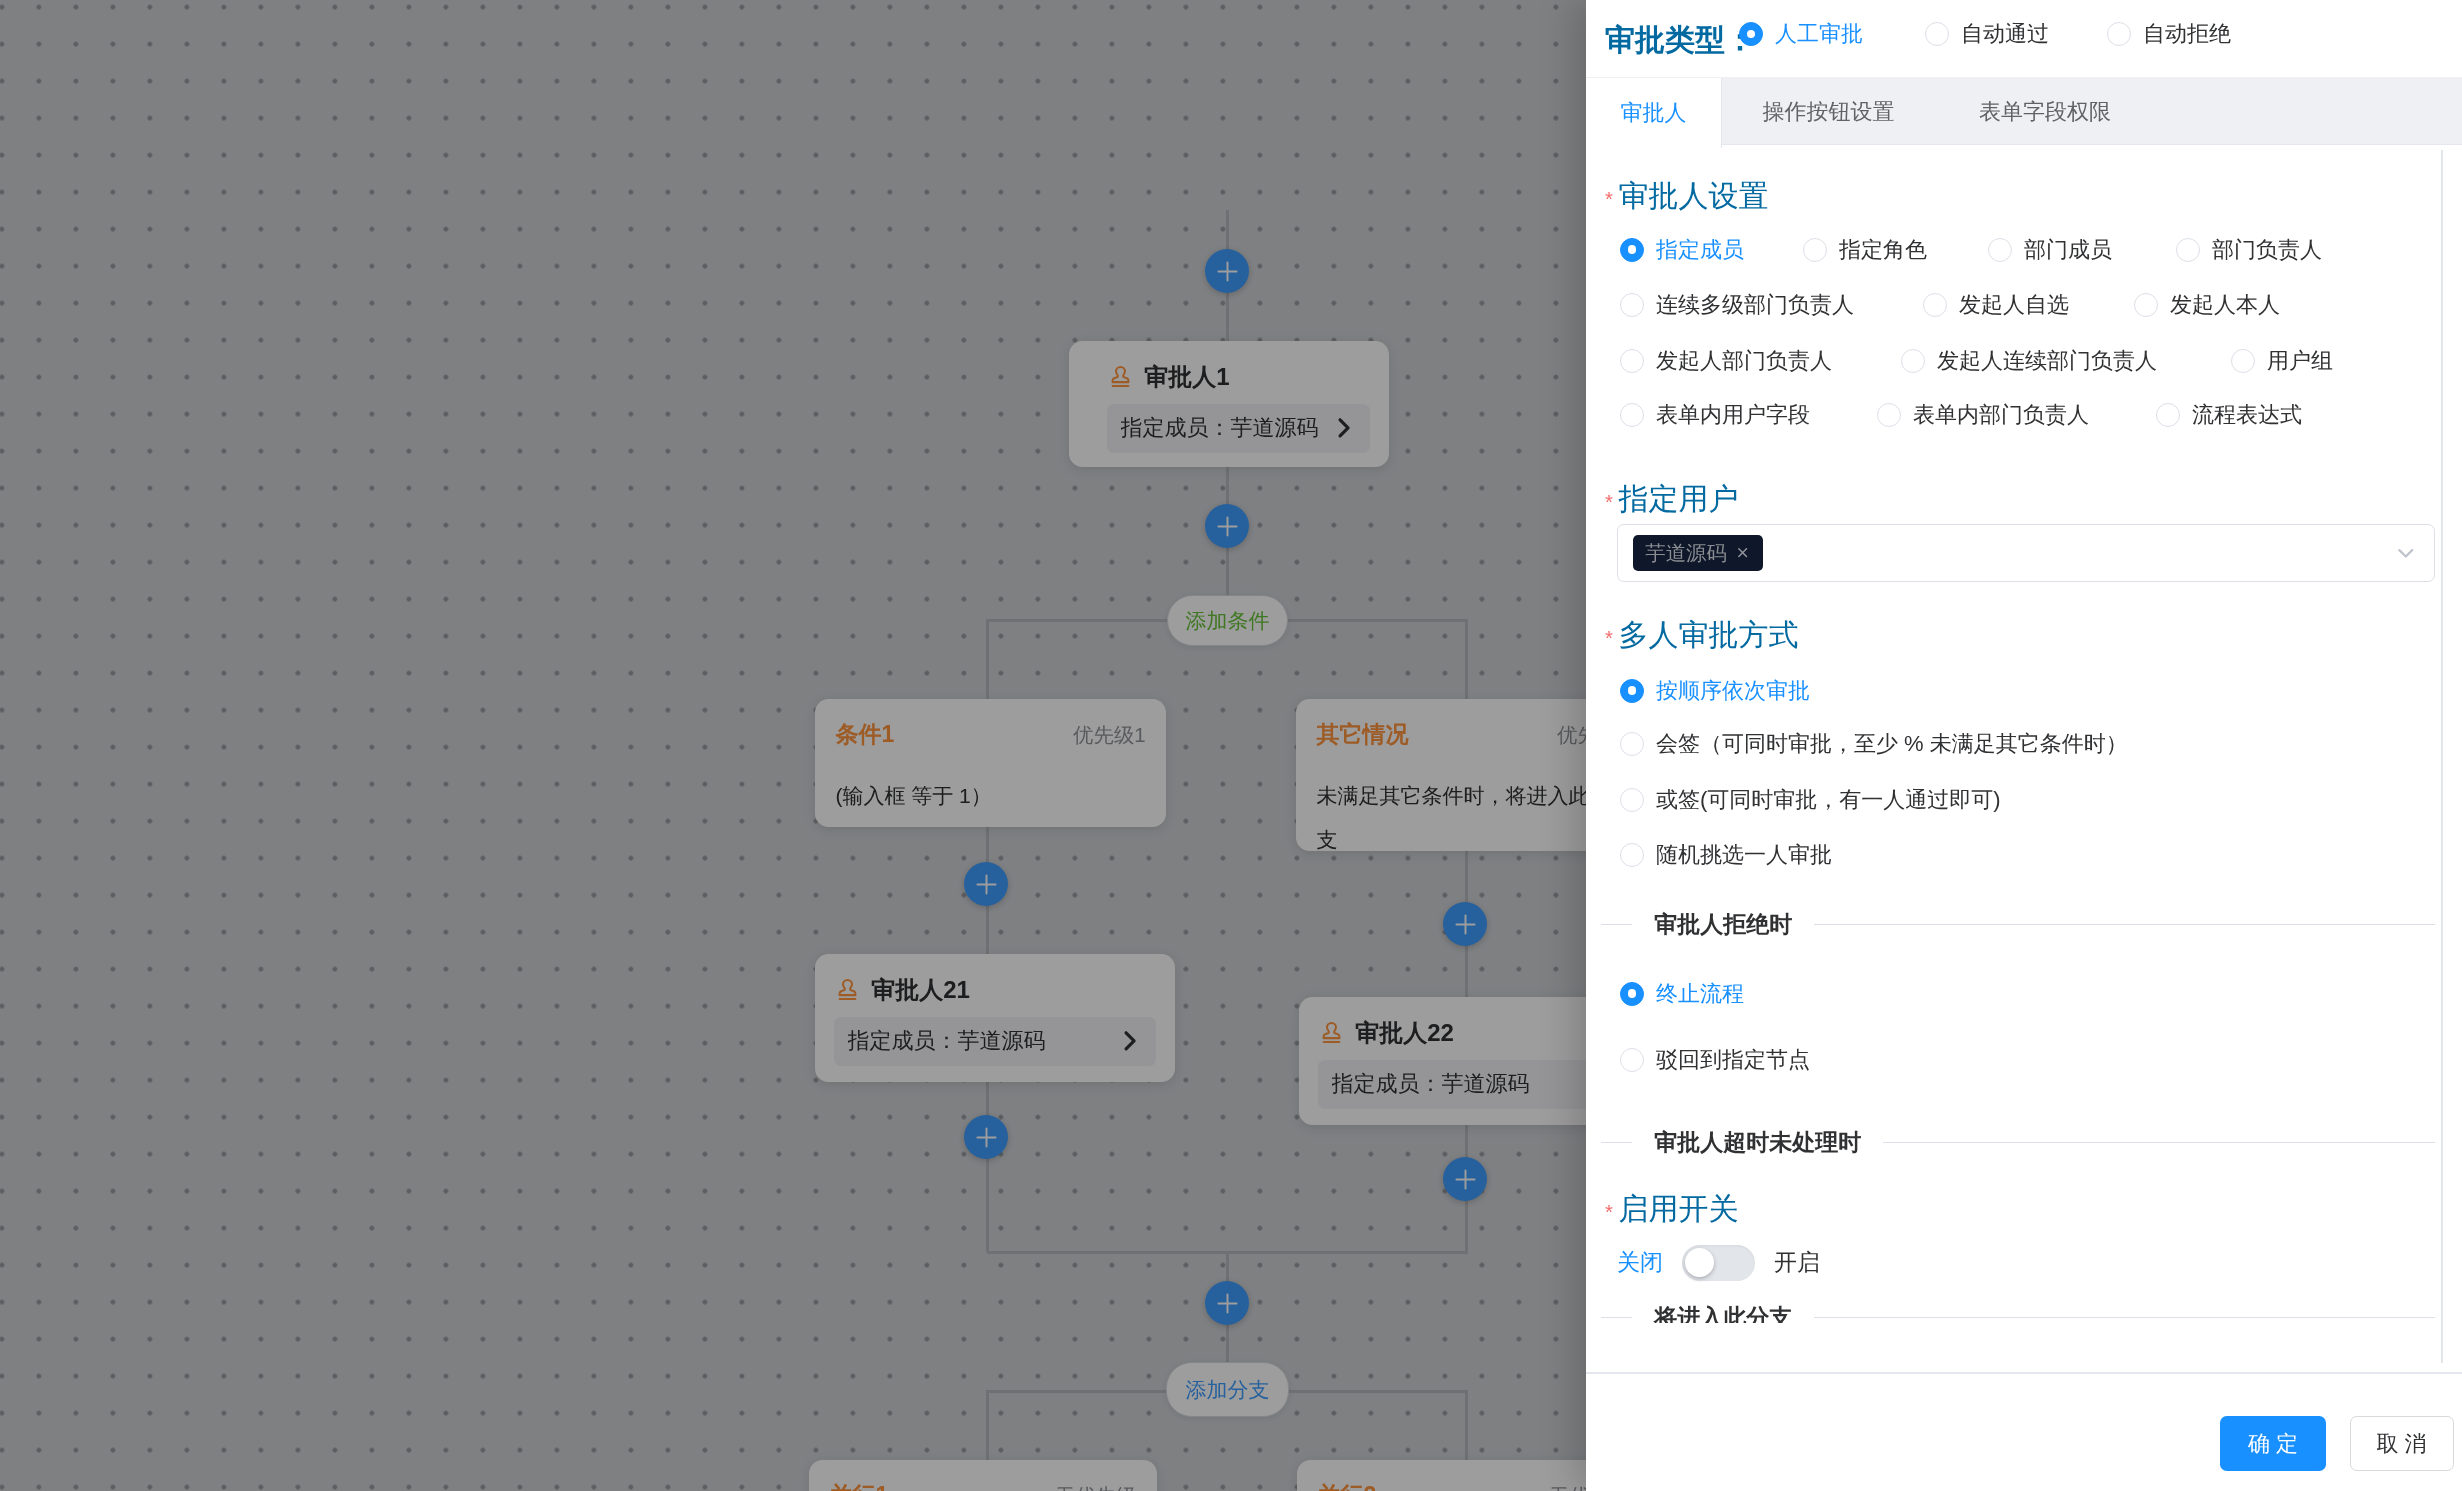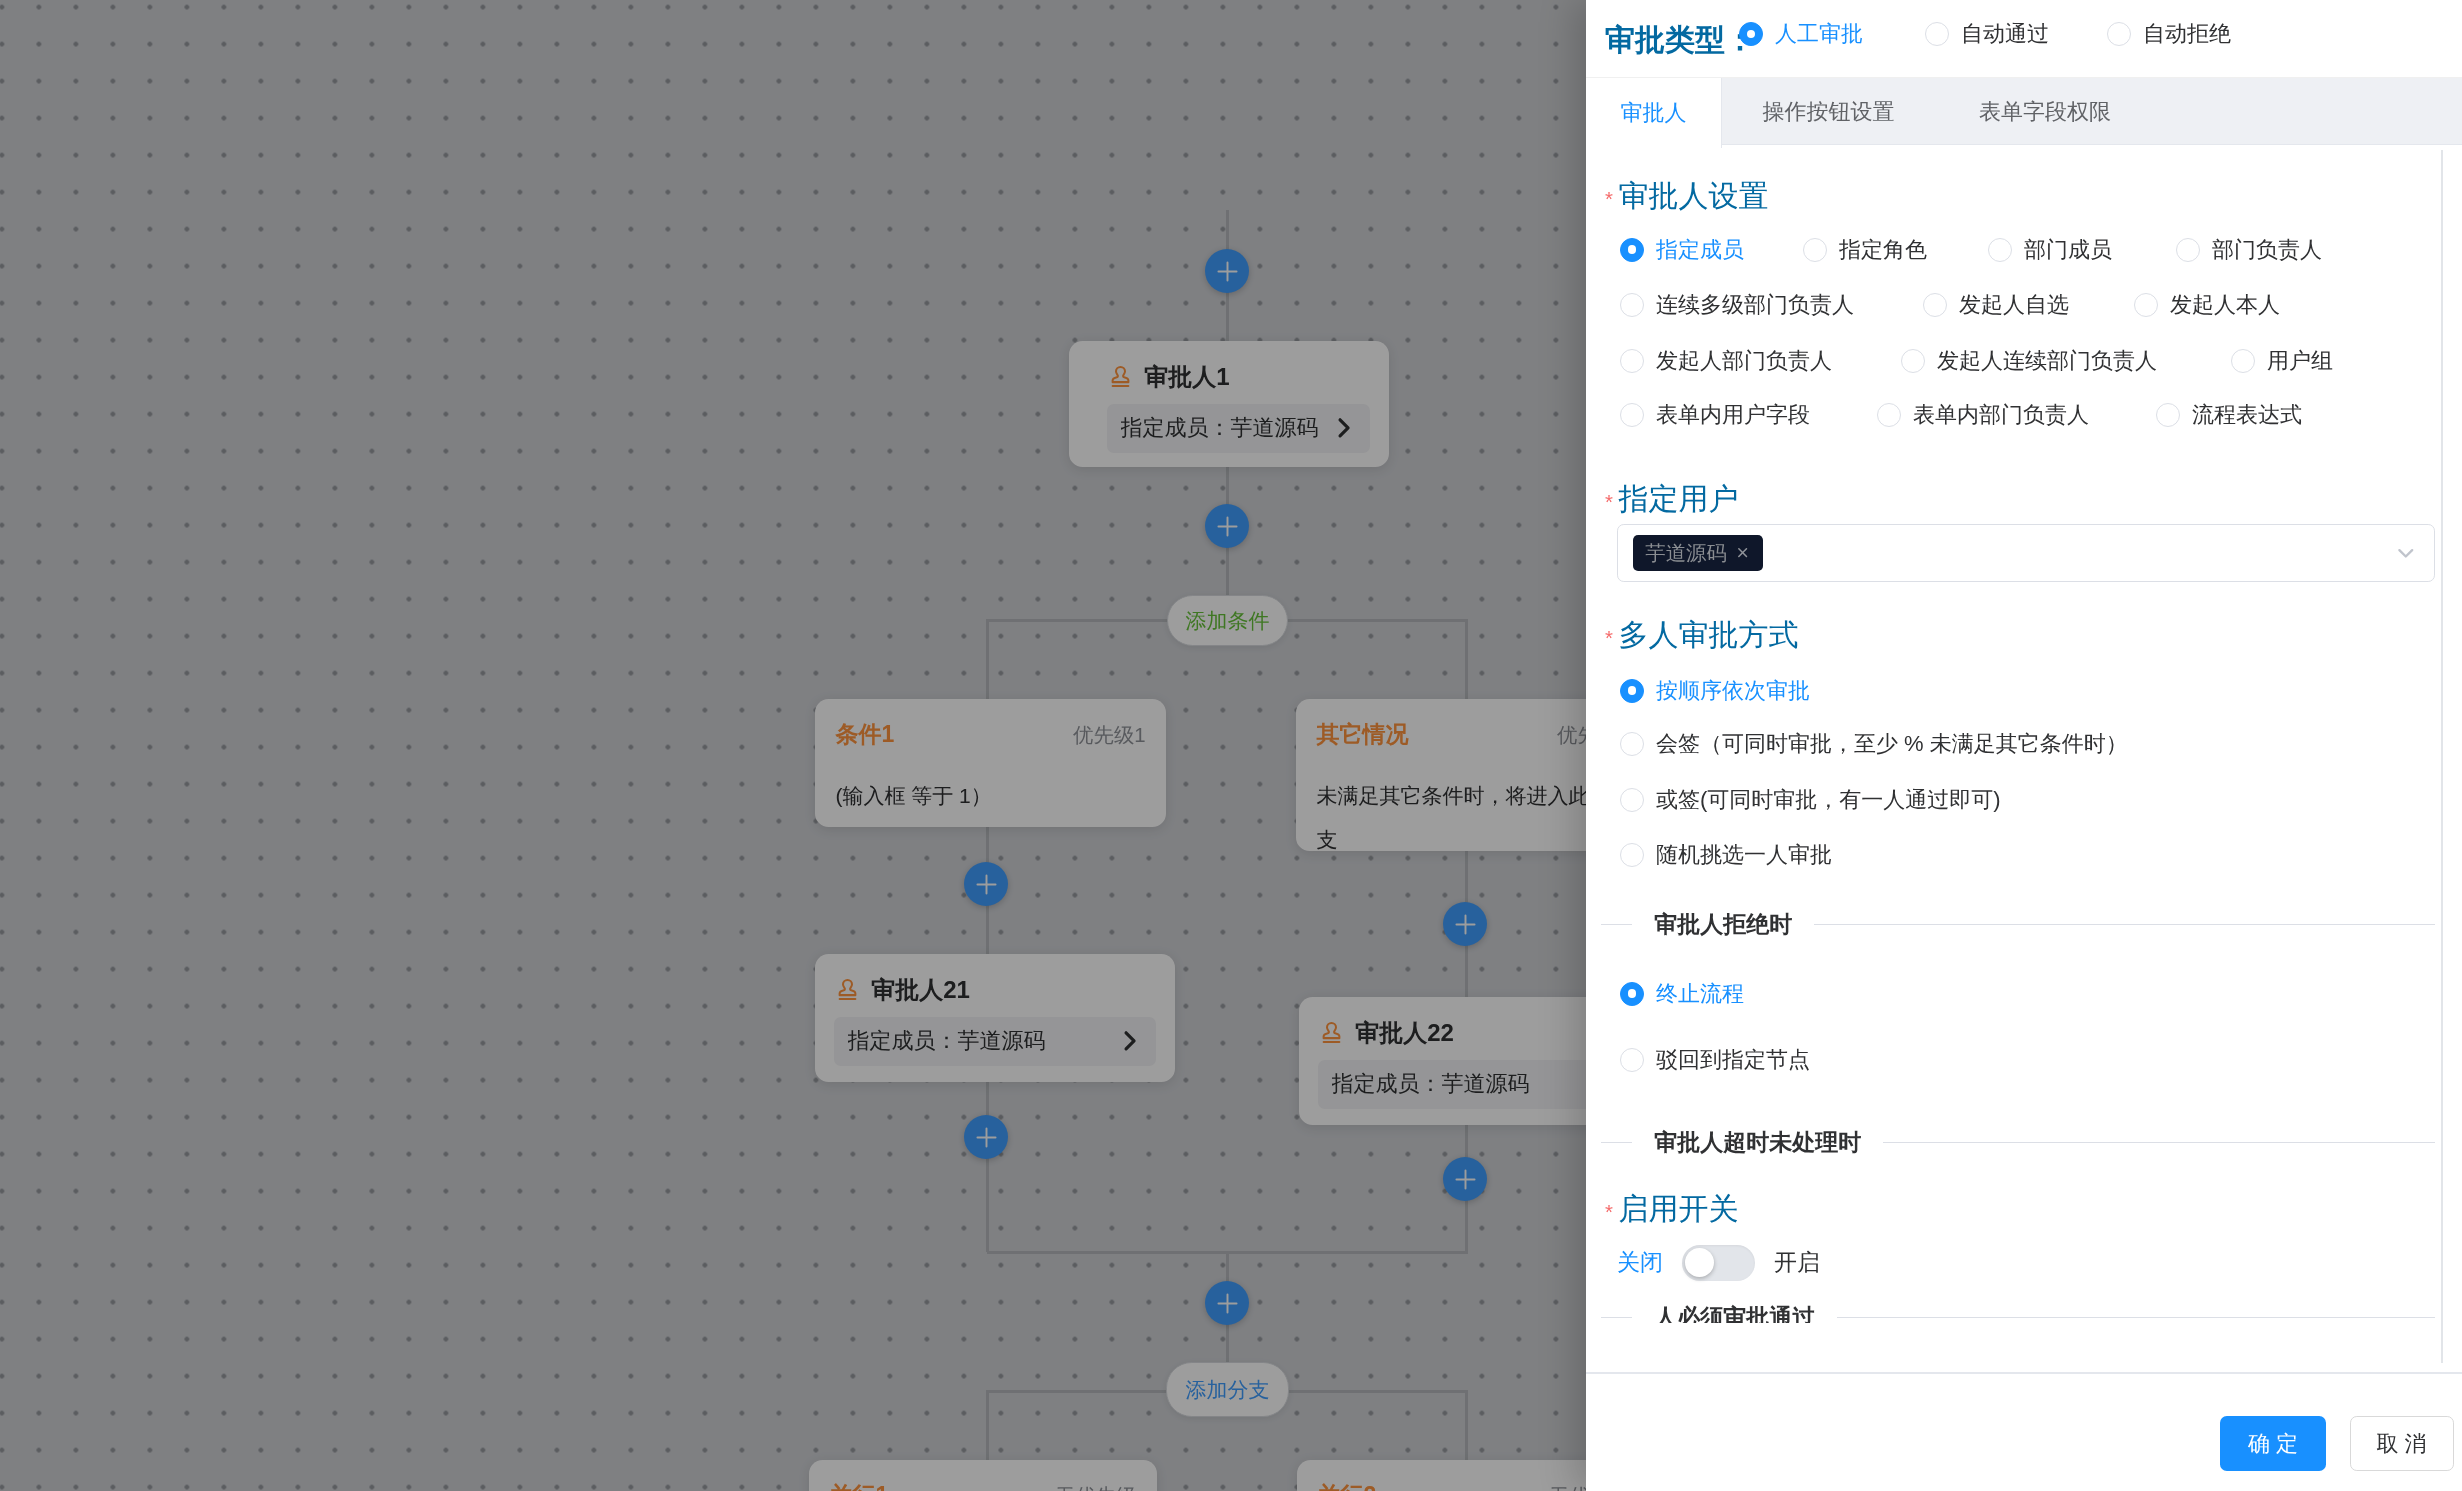--- a/index.html
+++ b/index.html
@@ -395,21 +395,21 @@
       <span class="sw-off">关闭</span>
       <span class="switch">
           <span class="knob"></span>
         </span>
       <span class="sw-on">开启</span>
     </div>
 
     <div class="clipwrap">
       <div class="divider" style="position:absolute;">
         <span class="seg short"></span>
-        <span class="dtext">人必须审批通过</span>
+        <span class="dtext">将进入此分支</span>
         <span class="seg long"></span>
       </div>
     </div>
 
     <div class="scrollrail"></div>
 
     <div class="footer-line"></div>
     <div class="btn primary">
       <span>确 定</span>
     </div>

